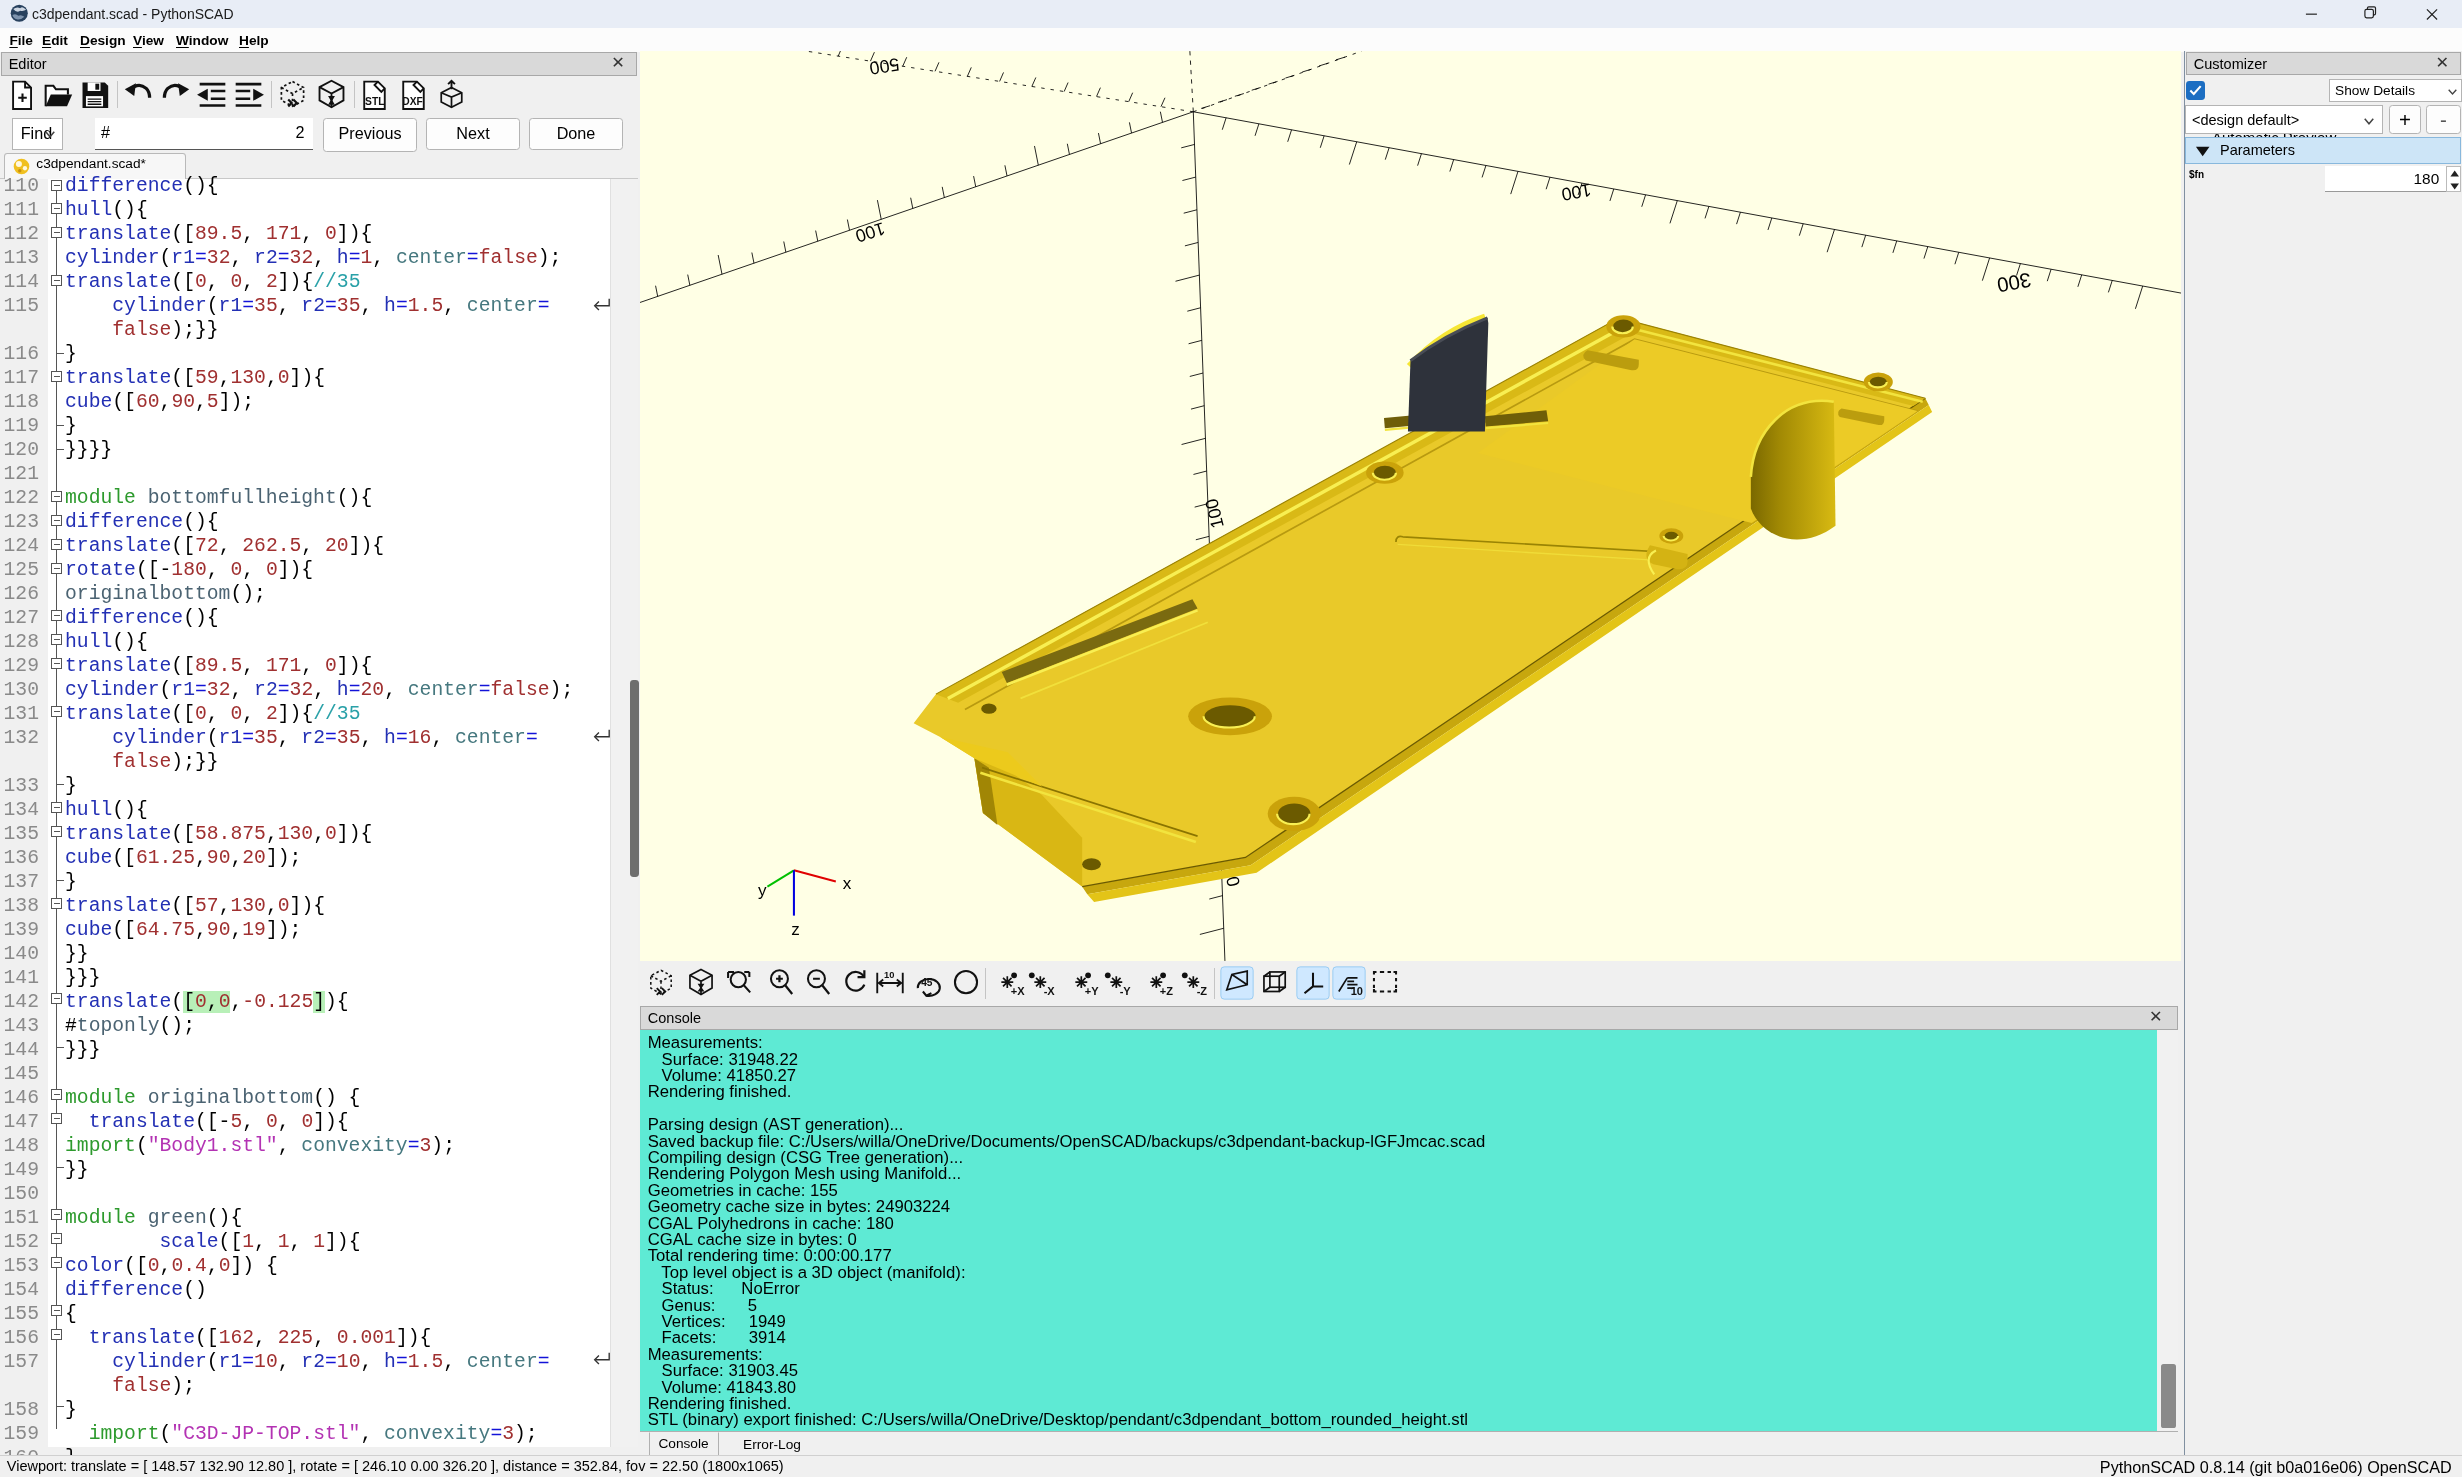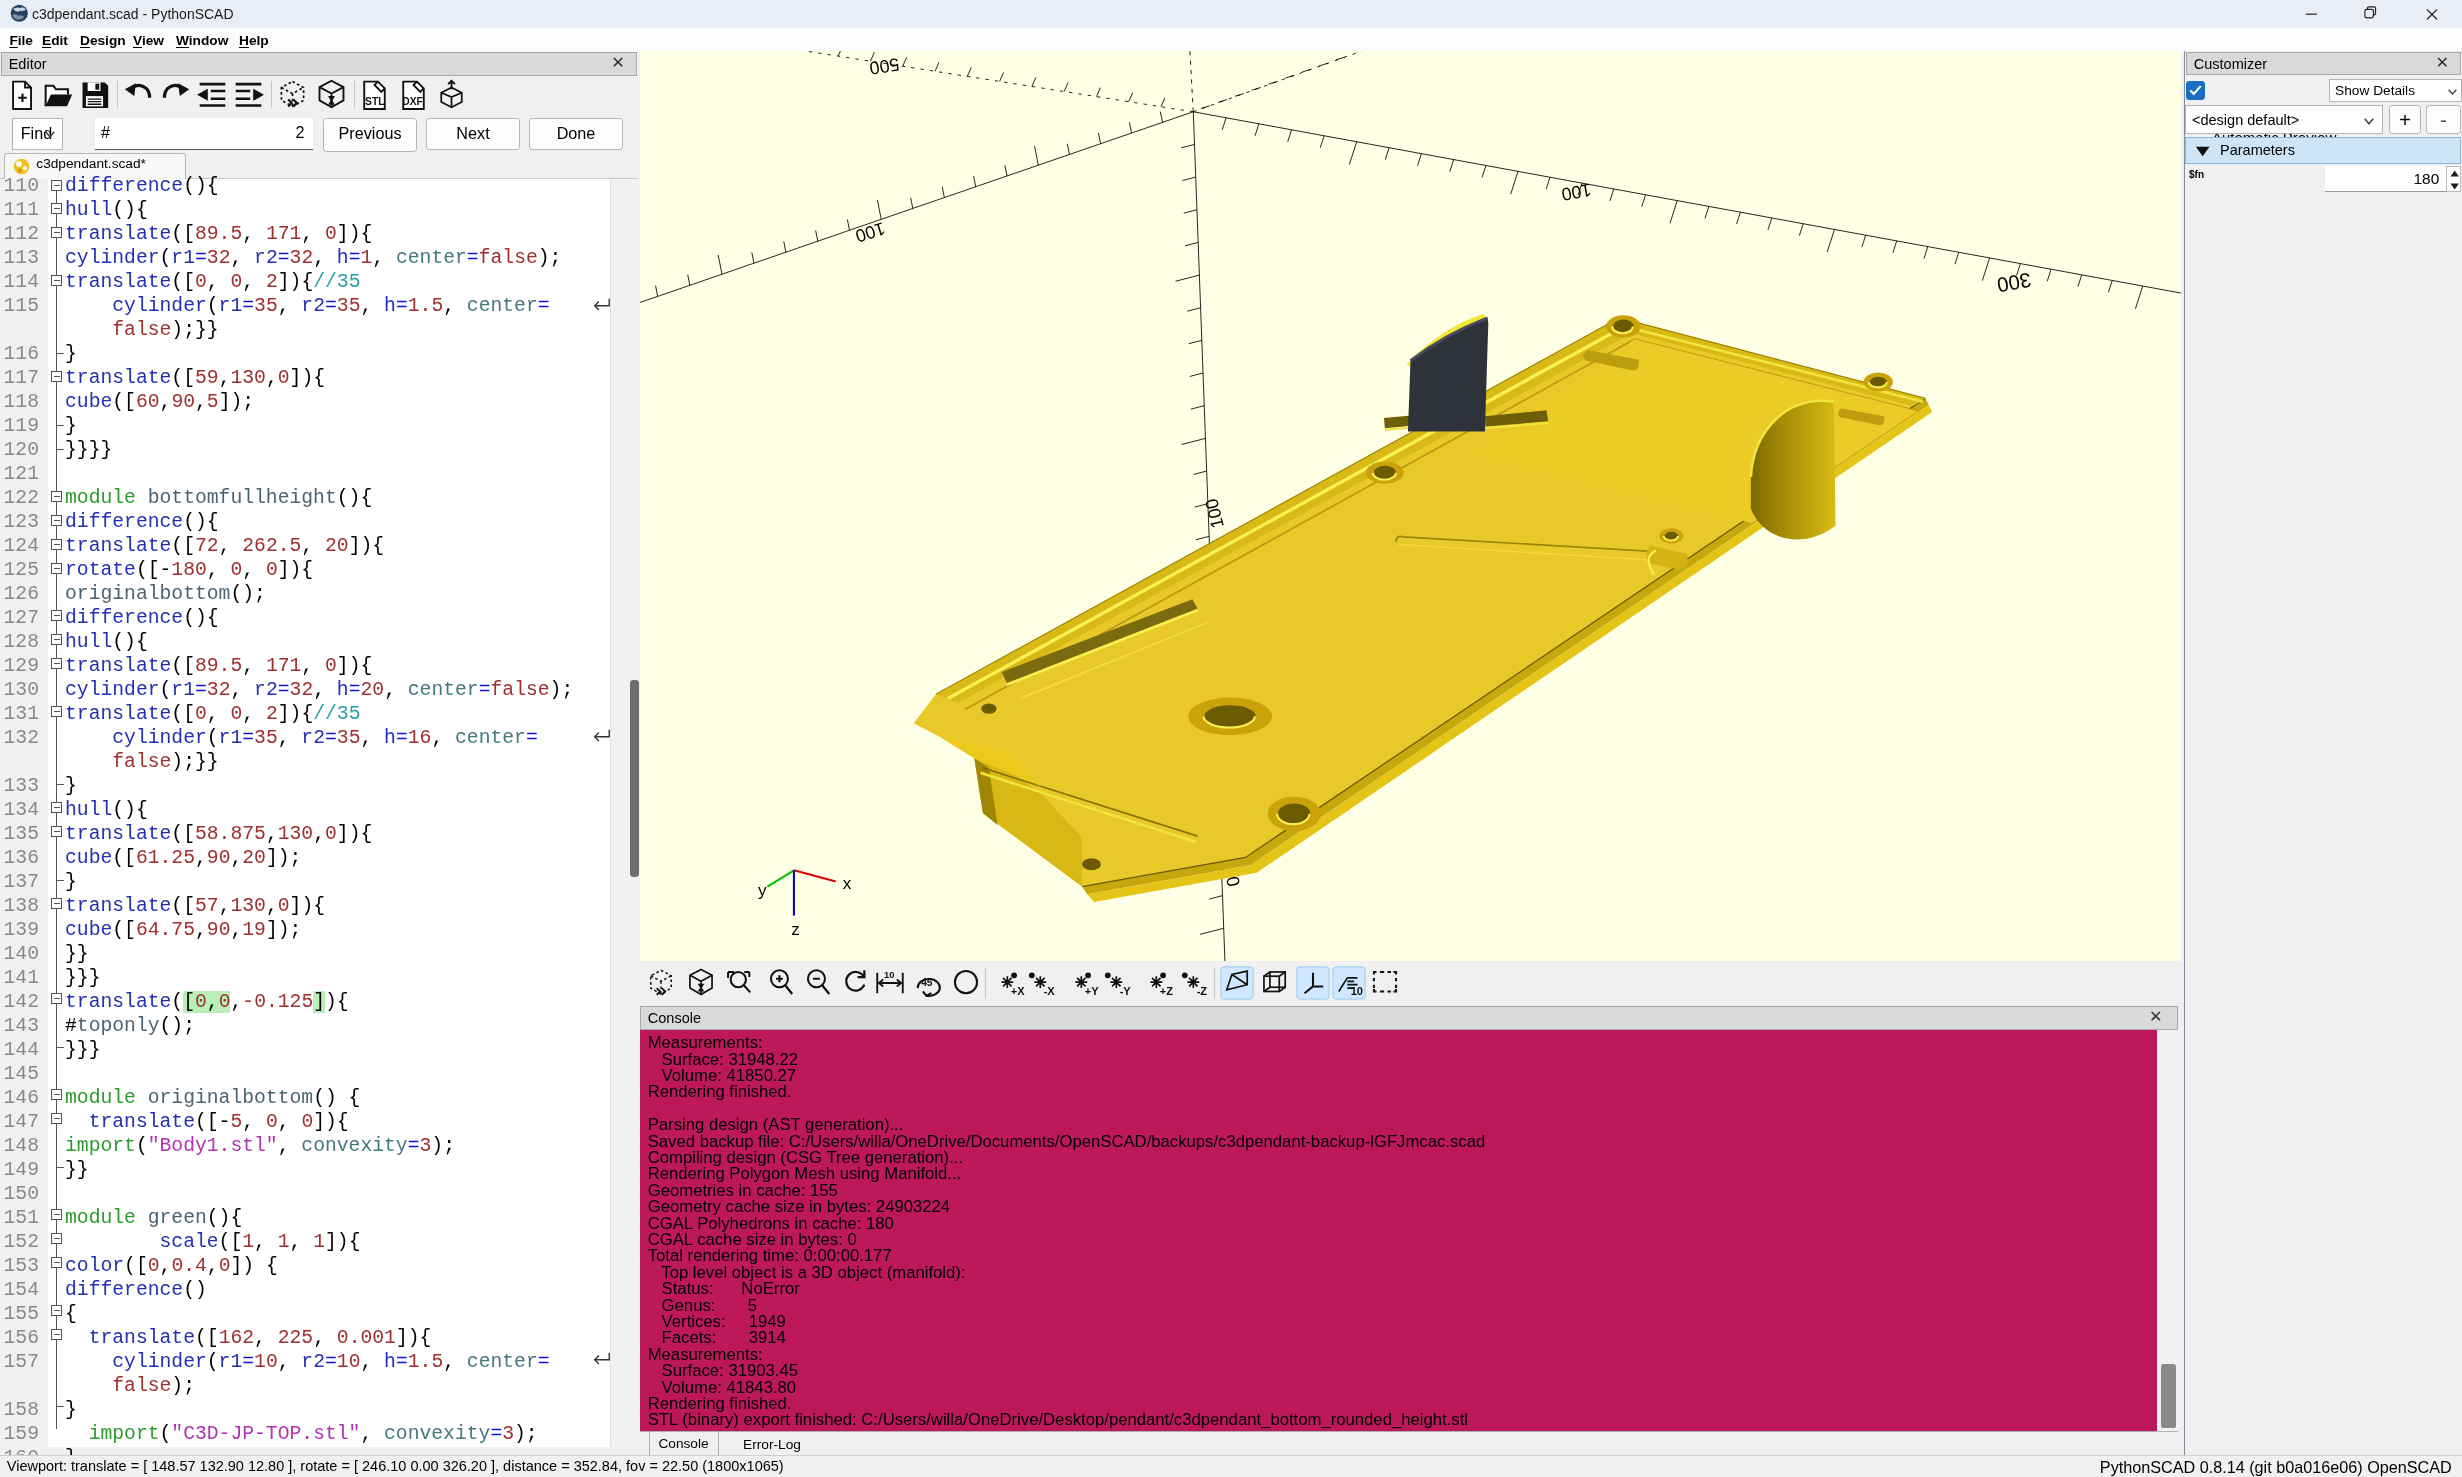--- a/index.html
+++ b/index.html
@@ -41,21 +41,21 @@
 .str { color:#b332b3; }     
 .hl { background:#b8f0b8; }
 
 .combo, .btn, .field { position:absolute; background:#fff; border:0.9px solid #b4b4b4; font-size:16.2px; }
 .btn { background:#fdfdfd; border-radius:3.4px; text-align:center; }
 
 #viewport { left:640px; top:51px; width:1541px; height:910px; background:#ffffe5; }
 #vtoolbar { left:640px; top:961px; width:1541px; height:45px; background:#f0f0f0; }
 
 #contitle { left:640px; top:1006px; width:1538px; height:24px; }
-#conbody { left:640px; top:1030px; width:1517px; height:401px; background:#be185d; color:#000; }
+#conbody { left:640px; top:1030px; width:1517px; height:401px; background:#5eead4; color:#000; }
 #conscroll { left:2157px; top:1030px; width:21.4px; height:401px; background:#f1f1f1; }
 #conthumb { left:2161px; top:1364px; width:14.5px; height:64px; background:#8a8a8a; border-radius:2.6px; }
 #contabs { left:640px; top:1431px; width:1538px; height:24px; background:#f0f0f0; border-top:0.9px solid #b0b0b0; font-size:13.7px; }
 
 #cust { left:2185px; top:51px; width:277px; height:1404px; background:#f0f0f0; }
 #custtitle { left:2186px; top:52px; width:275px; height:23px; }
 #vsplit { left:2184px; top:51px; width:0.9px; height:1426px; background:#8090a0; }
 
 #statusbar { left:0; top:1455px; width:2462px; height:22px; background:#f0f0f0; border-top:0.9px solid #d0d0d0; font-size:14.5px; color:#000; }
 svg { display:block; }

